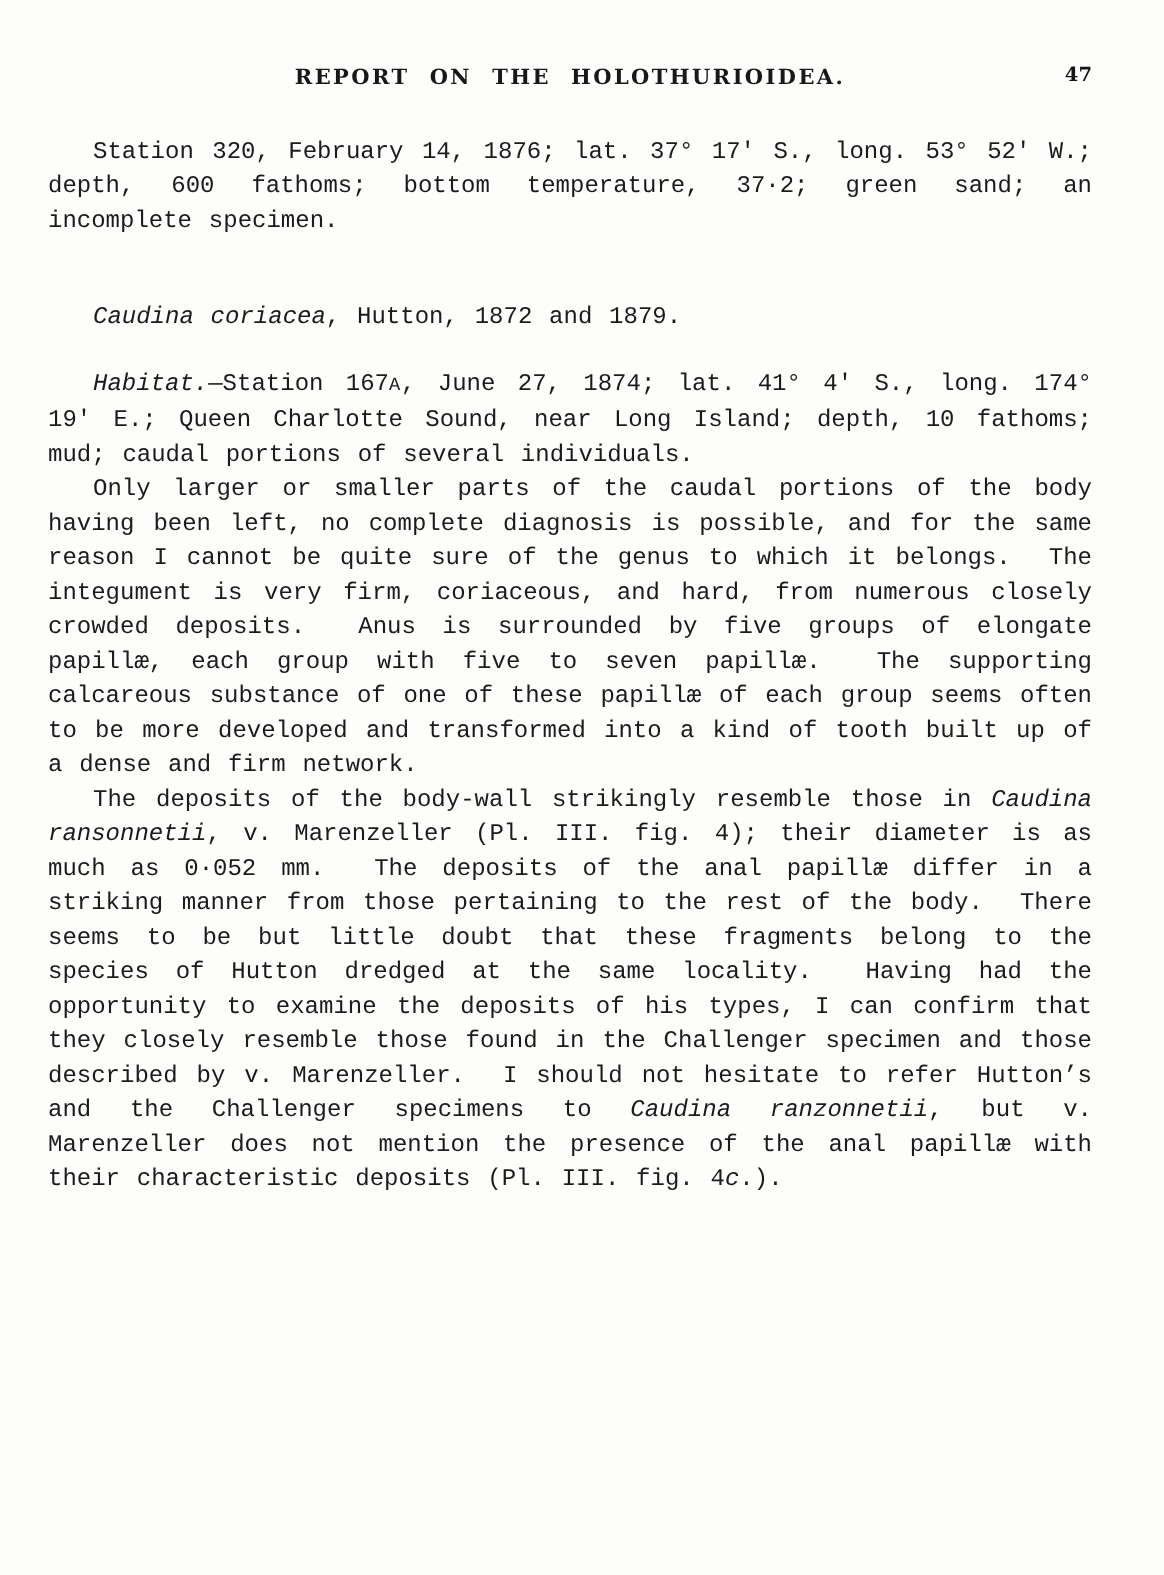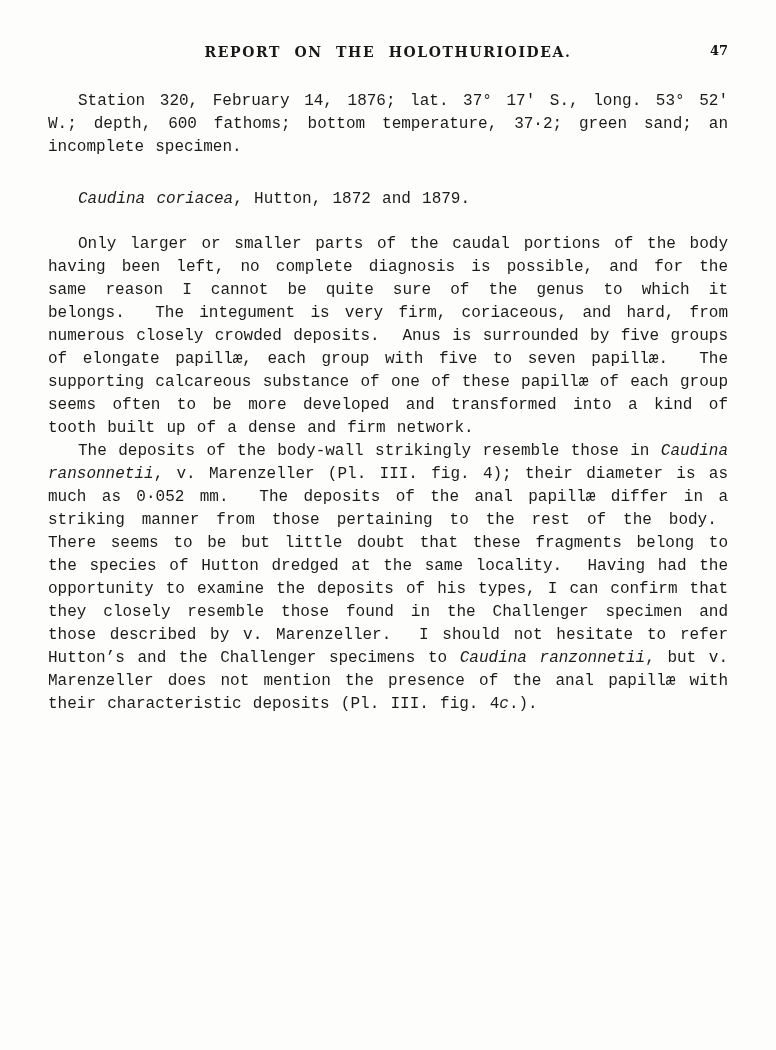--- a/index.html
+++ b/index.html
@@ -8,21 +8,21 @@
     width: 776px;
     height: 1050px;
     background: #fdfdfc;
     color: #1b1b1b;
     font-family: "DejaVu Serif", "Liberation Serif", serif;
     overflow: hidden;
   }
   .page {
     width: 776px;
     height: 834px;
-    padding: 42px 48px 0 48px;
+    padding: 42px 48px 0 32px;
     position: relative;
   }
   .page-header {
     position: relative;
     height: 20px;
     margin-bottom: 28px;
   }
   .running-title {
     text-align: center;
     font-size: 14px;
@@ -46,37 +46,38 @@
     line-height: 23px;
     font-family: Liberation Mono, monospace;
   }
   p.para {
     margin: 0;
     text-align: justify;
     text-indent: 30px;
     word-spacing: 0.1em;
   }
   p.species-line {
-    margin-top: 29px;
+    margin-top: 41px;
     margin-bottom: 22px;
     text-align: left;
   }
   .it { font-style: italic; }
   .sc { font-size: 0.78em; letter-spacing: 0.5px; }
 </style>
 </head>
 <body>
 
 <div class="page">
 
   <header class="page-header">
     <div class="running-title">REPORT ON THE HOLOTHURIOIDEA.</div>
     <div class="page-number">47</div>
   </header>
 
   <main class="page-body">
     <p class="para"><span>Station 320, February 14, 1876; lat. 37° 17′ S., long. 53° 52′ W.; depth, 600 fathoms; bottom temperature, 37·2; green sand; an incomplete specimen.</span></p>
     <p class="para species-line"><span class="it">Caudina coriacea</span><span>, Hutton, 1872 and 1879.</span></p>
+    <p class="para"><span class="it">Habitat.</span><span>—Station 167</span><span class="sc">A</span><span>, June 27, 1874; lat. 41° 4′ S., long. 174° 19′ E.; Queen Charlotte Sound, near Long Island; depth, 10 fathoms; mud; caudal portions of several individuals.</span></p>
     <p class="para"><span>Only larger or smaller parts of the caudal portions of the body having been left, no complete diagnosis is possible, and for the same reason I cannot be quite sure of the genus to which it belongs.&nbsp; The integument is very firm, coriaceous, and hard, from numerous closely crowded deposits.&nbsp; Anus is surrounded by five groups of elongate papillæ, each group with five to seven papillæ.&nbsp; The supporting calcareous substance of one of these papillæ of each group seems often to be more developed and transformed into a kind of tooth built up of a dense and firm network.</span></p>
     <p class="para"><span>The deposits of the body-wall strikingly resemble those in </span><span class="it">Caudina ransonnetii</span><span>, v. Marenzeller (Pl. III. fig. 4); their diameter is as much as 0·052 mm.&nbsp; The deposits of the anal papillæ differ in a striking manner from those pertaining to the rest of the body.&nbsp; There seems to be but little doubt that these fragments belong to the species of Hutton dredged at the same locality.&nbsp; Having had the opportunity to examine the deposits of his types, I can confirm that they closely resemble those found in the Challenger specimen and those described by v. Marenzeller.&nbsp; I should not hesitate to refer Hutton’s and the Challenger specimens to </span><span class="it">Caudina ranzonnetii</span><span>, but v. Marenzeller does not mention the presence of the anal papillæ with their characteristic deposits (Pl. III. fig. 4</span><span class="it">c</span><span>.).</span></p>
   </main>
 
 </div>
 
 </body></html>

